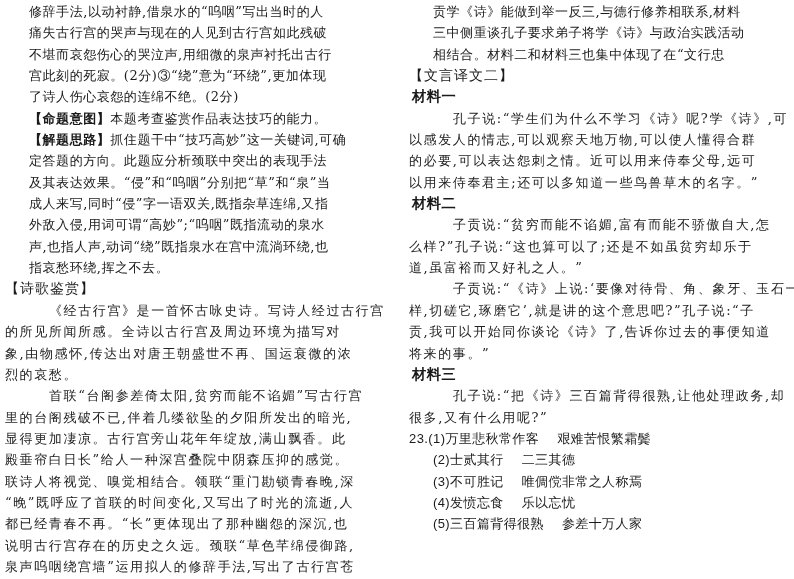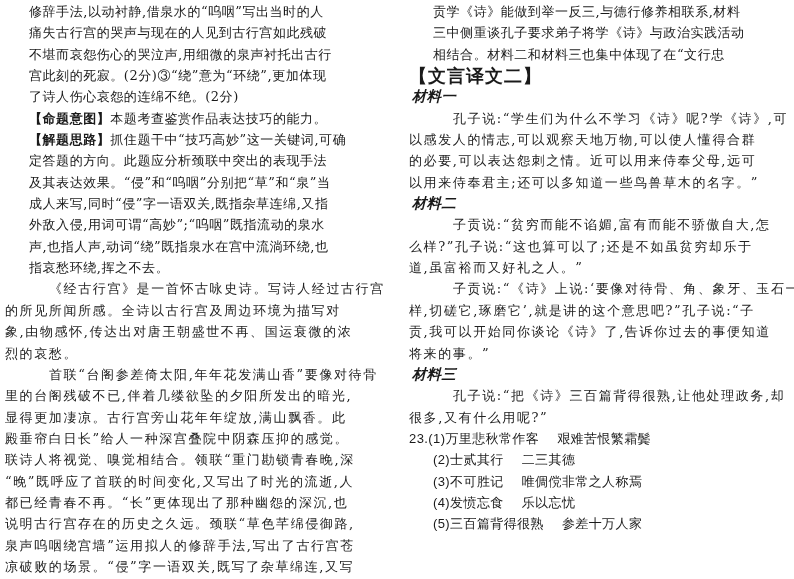--- a/index.html
+++ b/index.html
@@ -14,27 +14,26 @@
     .col-right { left: 409px; width: 372px; }
     .line {
       height: 21.35px; line-height: 21.35px;
       font-size: 13px; white-space: nowrap; overflow: visible;
       letter-spacing: 0.55px;
     }
     .ind1 { padding-left: 24px; }
     .ind-first { padding-left: 44px; }
     .heading {
       font-family: "DejaVu Sans", "Liberation Sans", sans-serif;
-      font-weight: bold; font-size: 18px; letter-spacing: 1px;
+      font-weight: normal; font-size: 14px; letter-spacing: 1px;
     }
     .subhead {
       font-family: "DejaVu Sans", "Liberation Sans", sans-serif;
       font-weight: bold; font-size: 14.2px; letter-spacing: 0.5px;
       padding-left: 3px;
-      font-style: italic;
     }
     .label-bold {
       font-family: "DejaVu Sans", "Liberation Sans", sans-serif;
       font-weight: bold;
       text-align: right;
     }
     .kai { font-family: "DejaVu Serif", "Liberation Serif", serif; color: #222; letter-spacing: 1.6px; }
     .ans {
       font-family: Liberation Sans, sans-serif;
       letter-spacing: 0.4px;
@@ -57,27 +56,28 @@
   <div class="line ind1">
     <span class="label-bold">【解题思路】</span><span>抓住题干中“技巧高妙”这一关键词,可确</span>
   </div>
   <div class="line ind1">定答题的方向。此题应分析颈联中突出的表现手法</div>
   <div class="line ind1">及其表达效果。“侵”和“呜咽”分别把“草”和“泉”当</div>
   <div class="line ind1">成人来写,同时“侵”字一语双关,既指杂草连绵,又指</div>
   <div class="line ind1">外敌入侵,用词可谓“高妙”;“呜咽”既指流动的泉水</div>
   <div class="line ind1">声,也指人声,动词“绕”既指泉水在宫中流淌环绕,也</div>
   <div class="line ind1">指哀愁环绕,挥之不去。</div>
 
+  <div class="line heading">【诗歌鉴赏】</div>
 
   <div class="line kai ind-first">《经古行宫》是一首怀古咏史诗。写诗人经过古行宫</div>
   <div class="line kai">的所见所闻所感。全诗以古行宫及周边环境为描写对</div>
   <div class="line kai">象,由物感怀,传达出对唐王朝盛世不再、国运衰微的浓</div>
   <div class="line kai">烈的哀愁。</div>
 
-  <div class="line kai ind-first">首联“台阁参差倚太阳,年年花发满山香”要像对待骨</div>
+  <div class="line kai ind-first">首联“台阁参差倚太阳,贫穷而能不谄媚”写古行宫</div>
   <div class="line kai">里的台阁残破不已,伴着几缕欲坠的夕阳所发出的暗光,</div>
   <div class="line kai">显得更加凄凉。古行宫旁山花年年绽放,满山飘香。此</div>
   <div class="line kai">殿垂帘白日长”给人一种深宫叠院中阴森压抑的感觉。</div>
   <div class="line kai">联诗人将视觉、嗅觉相结合。领联“重门勘锁青春晚,深</div>
   <div class="line kai">“晚”既呼应了首联的时间变化,又写出了时光的流逝,人</div>
   <div class="line kai">都已经青春不再。“长”更体现出了那种幽怨的深沉,也</div>
   <div class="line kai">说明古行宫存在的历史之久远。颈联“草色芊绵侵御路,</div>
   <div class="line kai">泉声呜咽绕宫墙”运用拟人的修辞手法,写出了古行宫苍</div>
   <div class="line kai">凉破败的场景。“侵”字一语双关,既写了杂草绵连,又写</div>
 </div>

